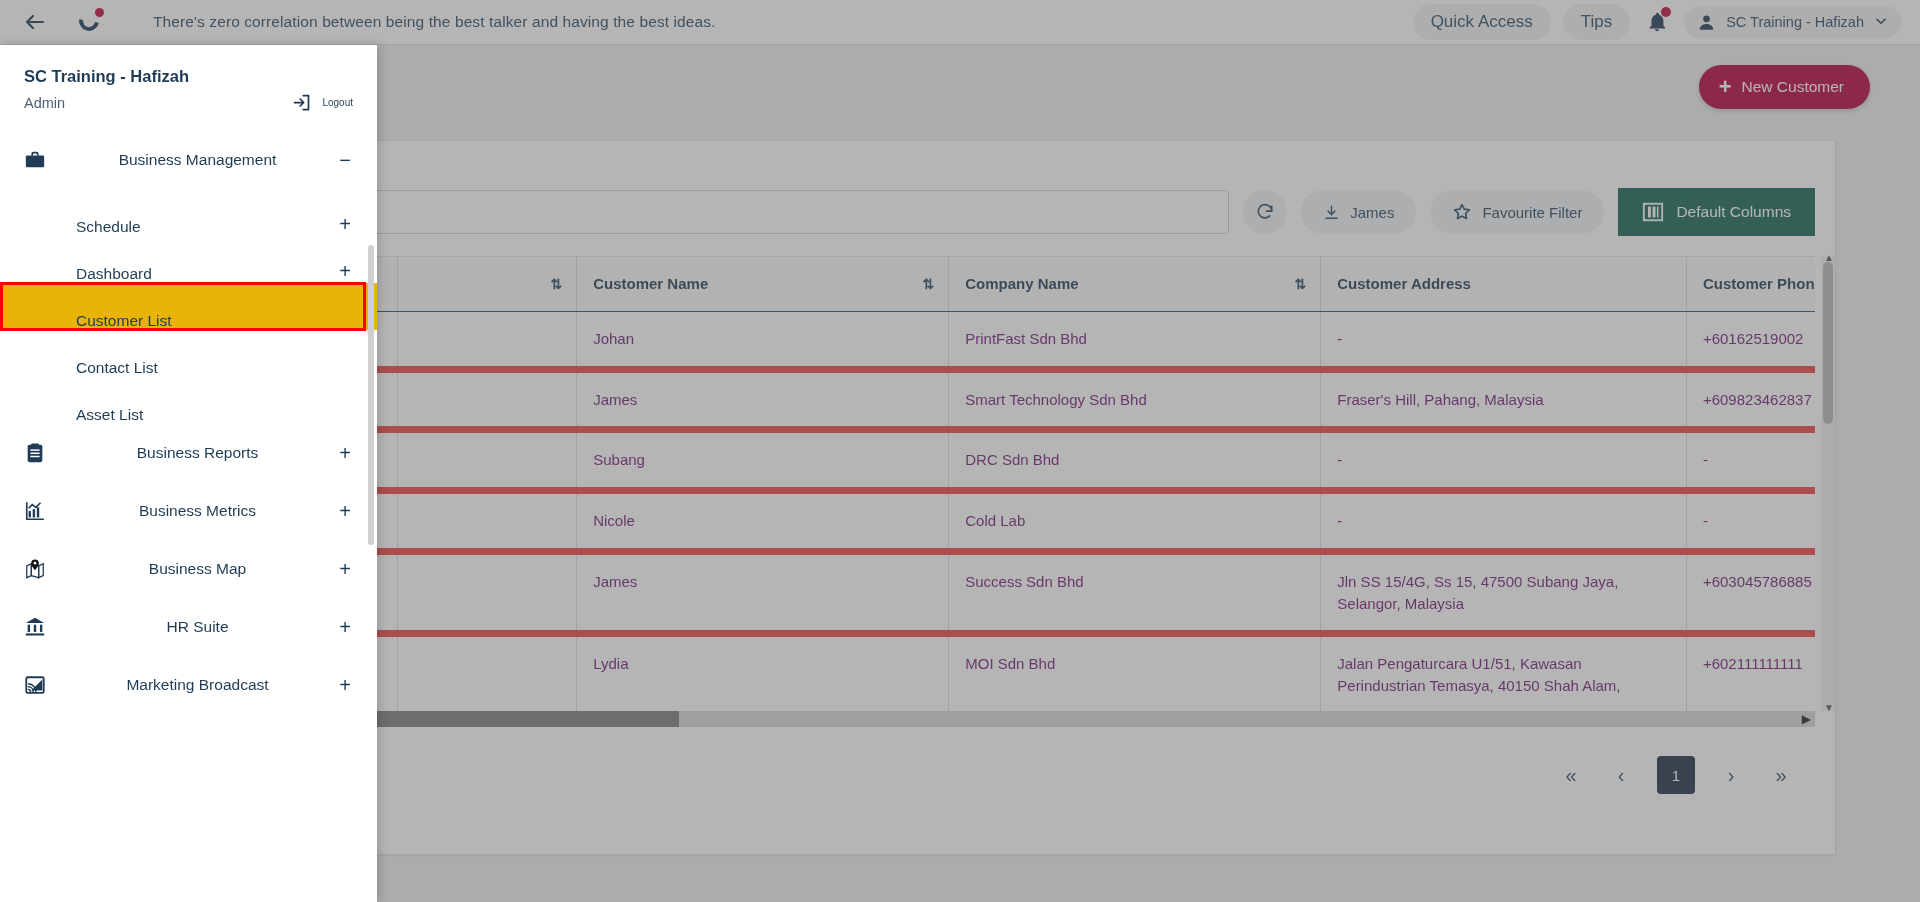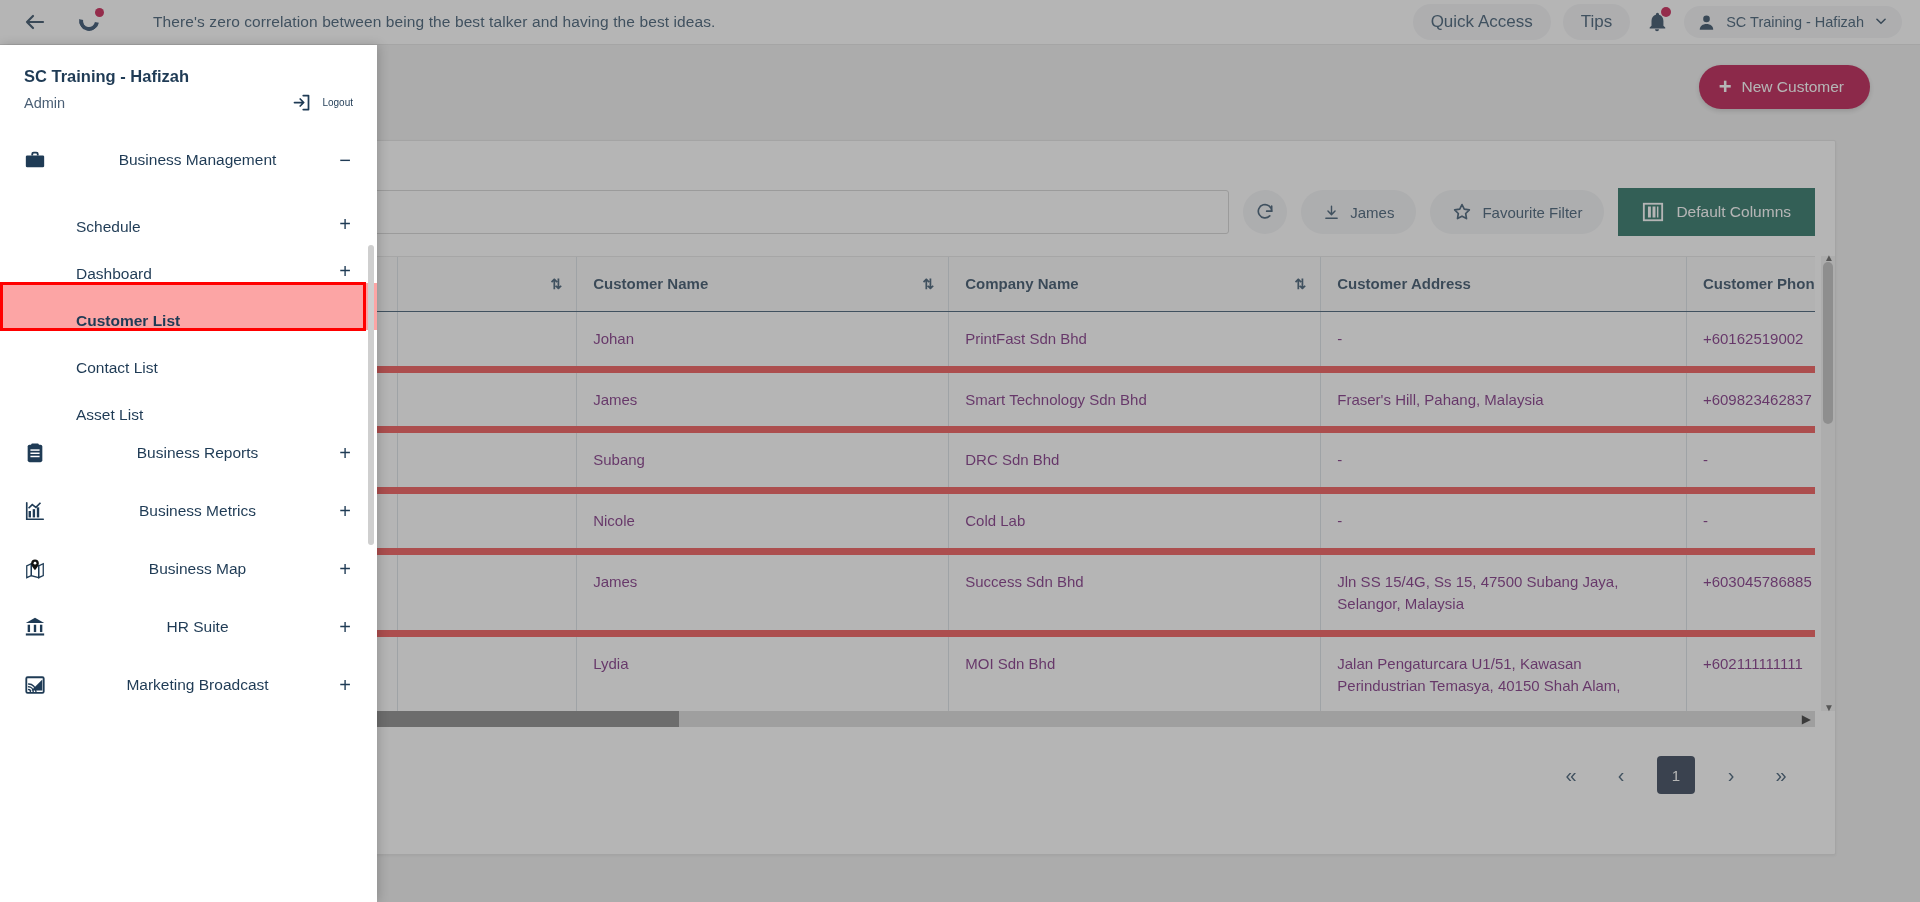--- a/index.html
+++ b/index.html
@@ -189,21 +189,21 @@
   }
   .nav-item .ico { width:34px; flex:0 0 34px; display:flex; align-items:center; color:#1f3b55; }
   .nav-item .lbl { flex:1 1 auto;text-align:center; }
   .nav-item .exp { font-size:20px; color:#1f3b55; width:16px; text-align:center; }
   .sub-item {
     display:flex; align-items:flex-end; height:47px; padding:0 24px 0 76px;
     cursor:pointer; color:#1f3b55; font-size:15.5px;
   }
   .sub-item .lbl { flex:1 1 auto; }
   .sub-item .exp { font-size:20px; color:#1f3b55; width:16px; text-align:center; }
-  .sub-item.active { background:#fca5a5; font-weight:700; }
+  .sub-item.active { background:#eab308; font-weight:400; }
   .highlight-box {
     position:absolute; left:0px; width:366px; height:46px;
     border:3px solid #ff0000; pointer-events:none;
   }
   .sb-scroll { position:absolute; right:3px; top:200px; width:6px; height:300px; background:#cfcfcf; border-radius:3px; }
 </style>
 </head>
 <body>
 
 <div id="app">

